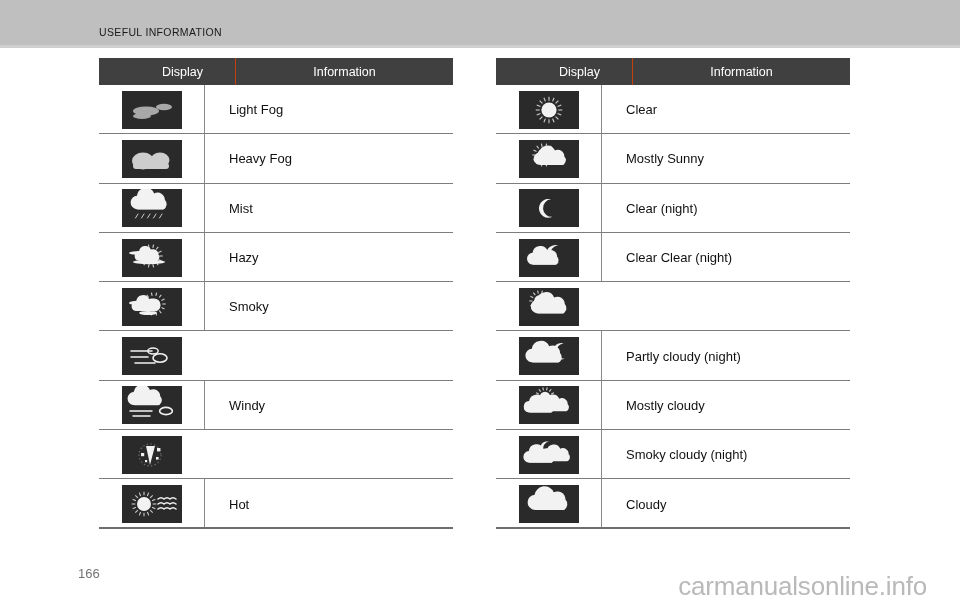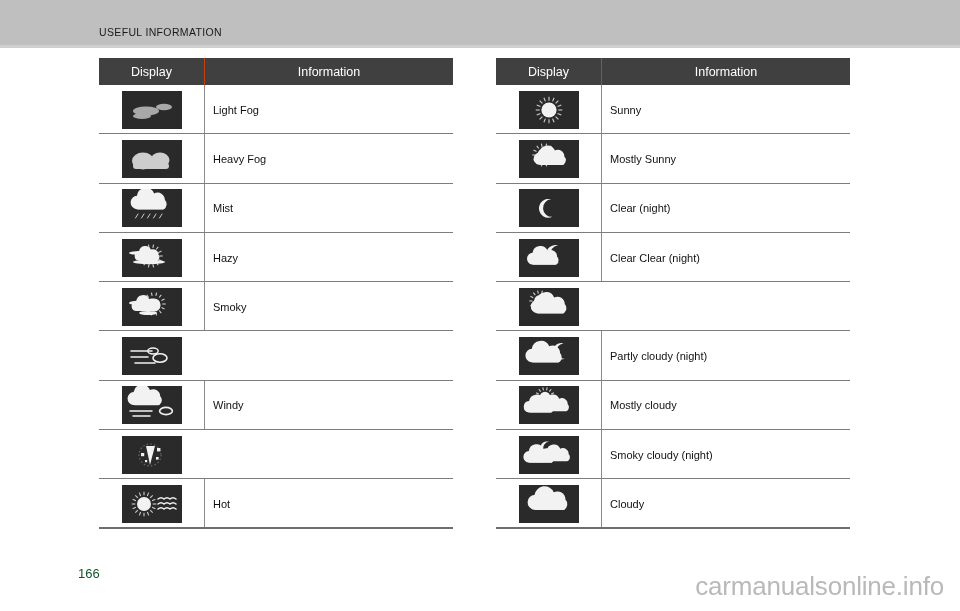--- a/index.html
+++ b/index.html
@@ -43,20 +43,21 @@
     position: absolute;
     top: 58px;
   }
   .table.left  { left: 99px;  width: 354px; }
   .table.right { left: 496px; width: 354px; }
 
   .thead {
     display: flex;
     height: 27px;
     background: #404040;
+    padding-left: 31px;
   }
   .th {
     display: flex;
     align-items: center;
     justify-content: center;
     color: #ffffff;
     font-size: 12.5px;
   }
   .th.display { width: 105px; }
   .th.info {
@@ -75,22 +76,22 @@
     width: 105px;
     display: flex;
     align-items: center;
     justify-content: center;
     position: relative;
   }
   .row .cell-info {
     flex: 1;
     display: flex;
     align-items: center;
-    padding-left: 8px;
-    font-size: 11px;
+    padding-left: 24px;
+    font-size: 13px;
     color: #111111;
     border-left: 1px solid #8a8a8a;
     position: relative;
   }
   
   .row::after {
     content: "";
     position: absolute;
     left: 0; right: 0; bottom: 0;
     height: 1px;
@@ -108,25 +109,25 @@
     position: relative;
     overflow: hidden;
   }
   .tile svg { position: absolute; left: 0; top: 0; }
 
   
   .page-num {
     position: absolute;
     left: 78px; top: 566px;
     font-size: 13px;
-    color: #14532d;
+    color: #737373;
   }
   .watermark {
     position: absolute;
-    right: 8px; top: 571px;
+    right: 25px; top: 571px;
     font-size: 26px;
     color: #b9b9b9;
     letter-spacing: -0.2px;
     white-space: nowrap;
   }
 </style>
 </head>
 <body>
 
 <div id="page">
@@ -341,21 +342,21 @@
                 <line x1="23.42" y1="12.42" x2="20.60" y2="9.60" stroke="#cdcdcd" stroke-width="1.1"></line>
                 <line x1="26.44" y1="10.41" x2="24.91" y2="6.71" stroke="#cdcdcd" stroke-width="1.1"></line>
                 <line x1="30.00" y1="9.70" x2="30.00" y2="5.70" stroke="#cdcdcd" stroke-width="1.1"></line>
                 <line x1="33.56" y1="10.41" x2="35.09" y2="6.71" stroke="#cdcdcd" stroke-width="1.1"></line>
                 <line x1="36.58" y1="12.42" x2="39.40" y2="9.60" stroke="#cdcdcd" stroke-width="1.1"></line>
                 <line x1="38.59" y1="15.44" x2="42.29" y2="13.91" stroke="#cdcdcd" stroke-width="1.1"></line>
        <circle cx="30" cy="19" r="7.6" fill="#f2f2f2"></circle>
               </svg>
             </div>
           </div>
-          <div class="cell-info">Sunny</div>
+          <div class="cell-info">Clear</div>
         </div>
         <div class="row">
           <div class="cell-display">
             <div class="tile">
               <svg width="60" height="38" viewBox="0 0 60 38">
                 <line x1="33.30" y1="15.00" x2="36.70" y2="15.00" stroke="#cdcdcd" stroke-width="1.1"></line>
                 <line x1="32.48" y1="18.60" x2="35.54" y2="20.08" stroke="#cdcdcd" stroke-width="1.1"></line>
                 <line x1="30.17" y1="21.49" x2="32.29" y2="24.15" stroke="#cdcdcd" stroke-width="1.1"></line>
                 <line x1="26.85" y1="23.09" x2="27.60" y2="26.41" stroke="#cdcdcd" stroke-width="1.1"></line>
                 <line x1="23.15" y1="23.09" x2="22.40" y2="26.41" stroke="#cdcdcd" stroke-width="1.1"></line>

